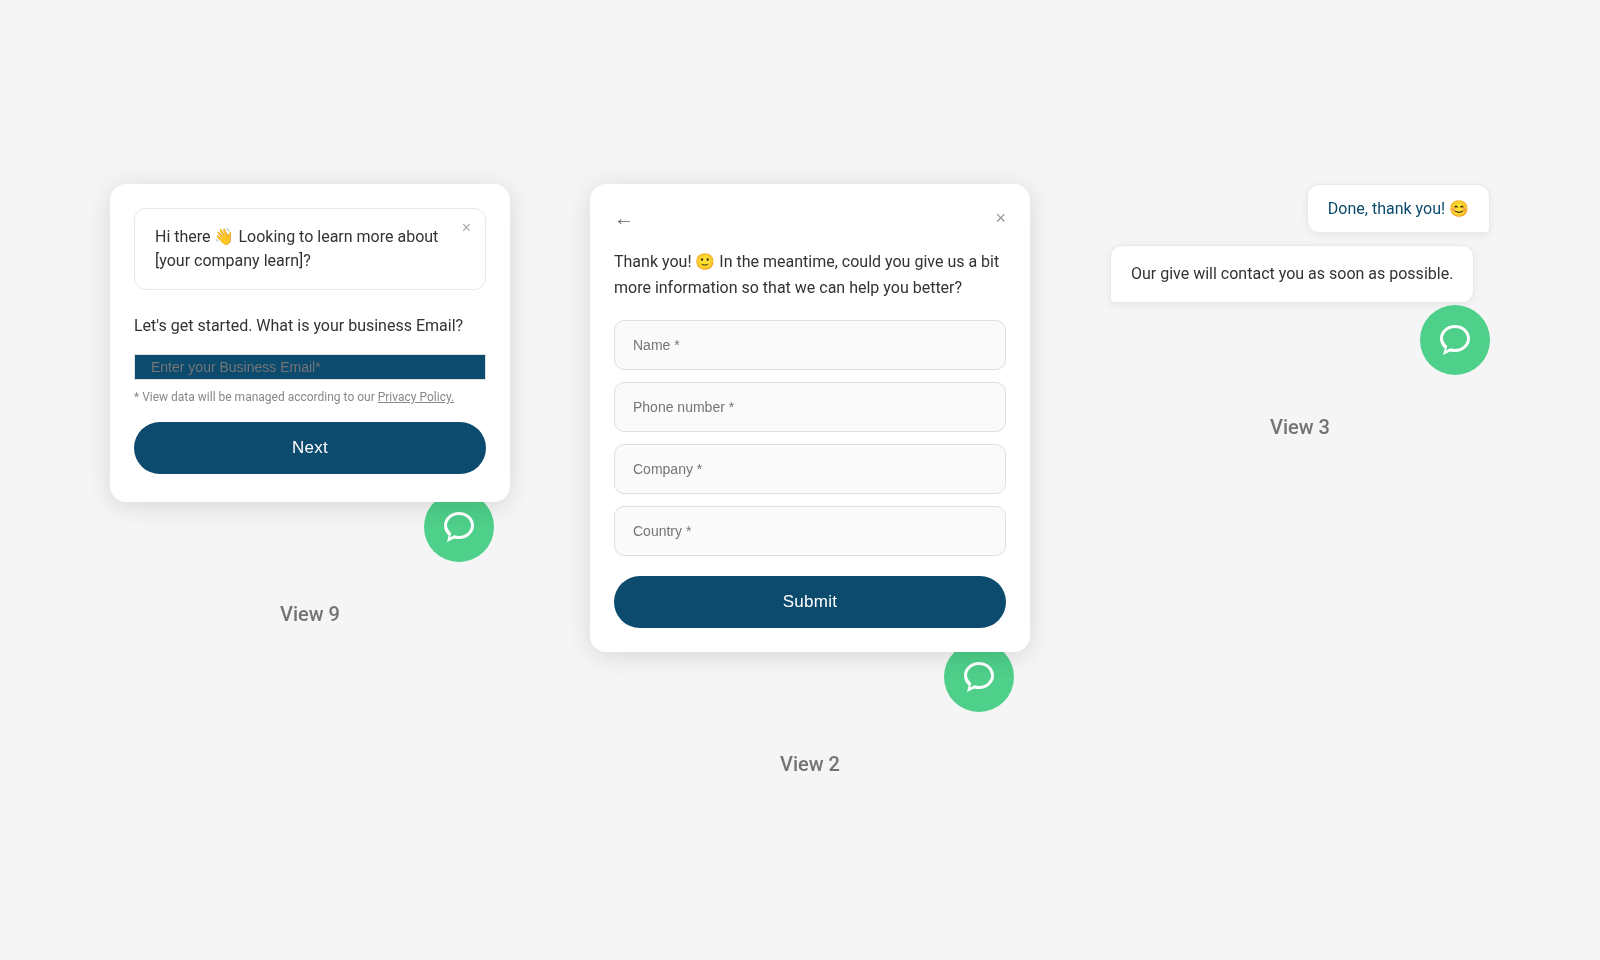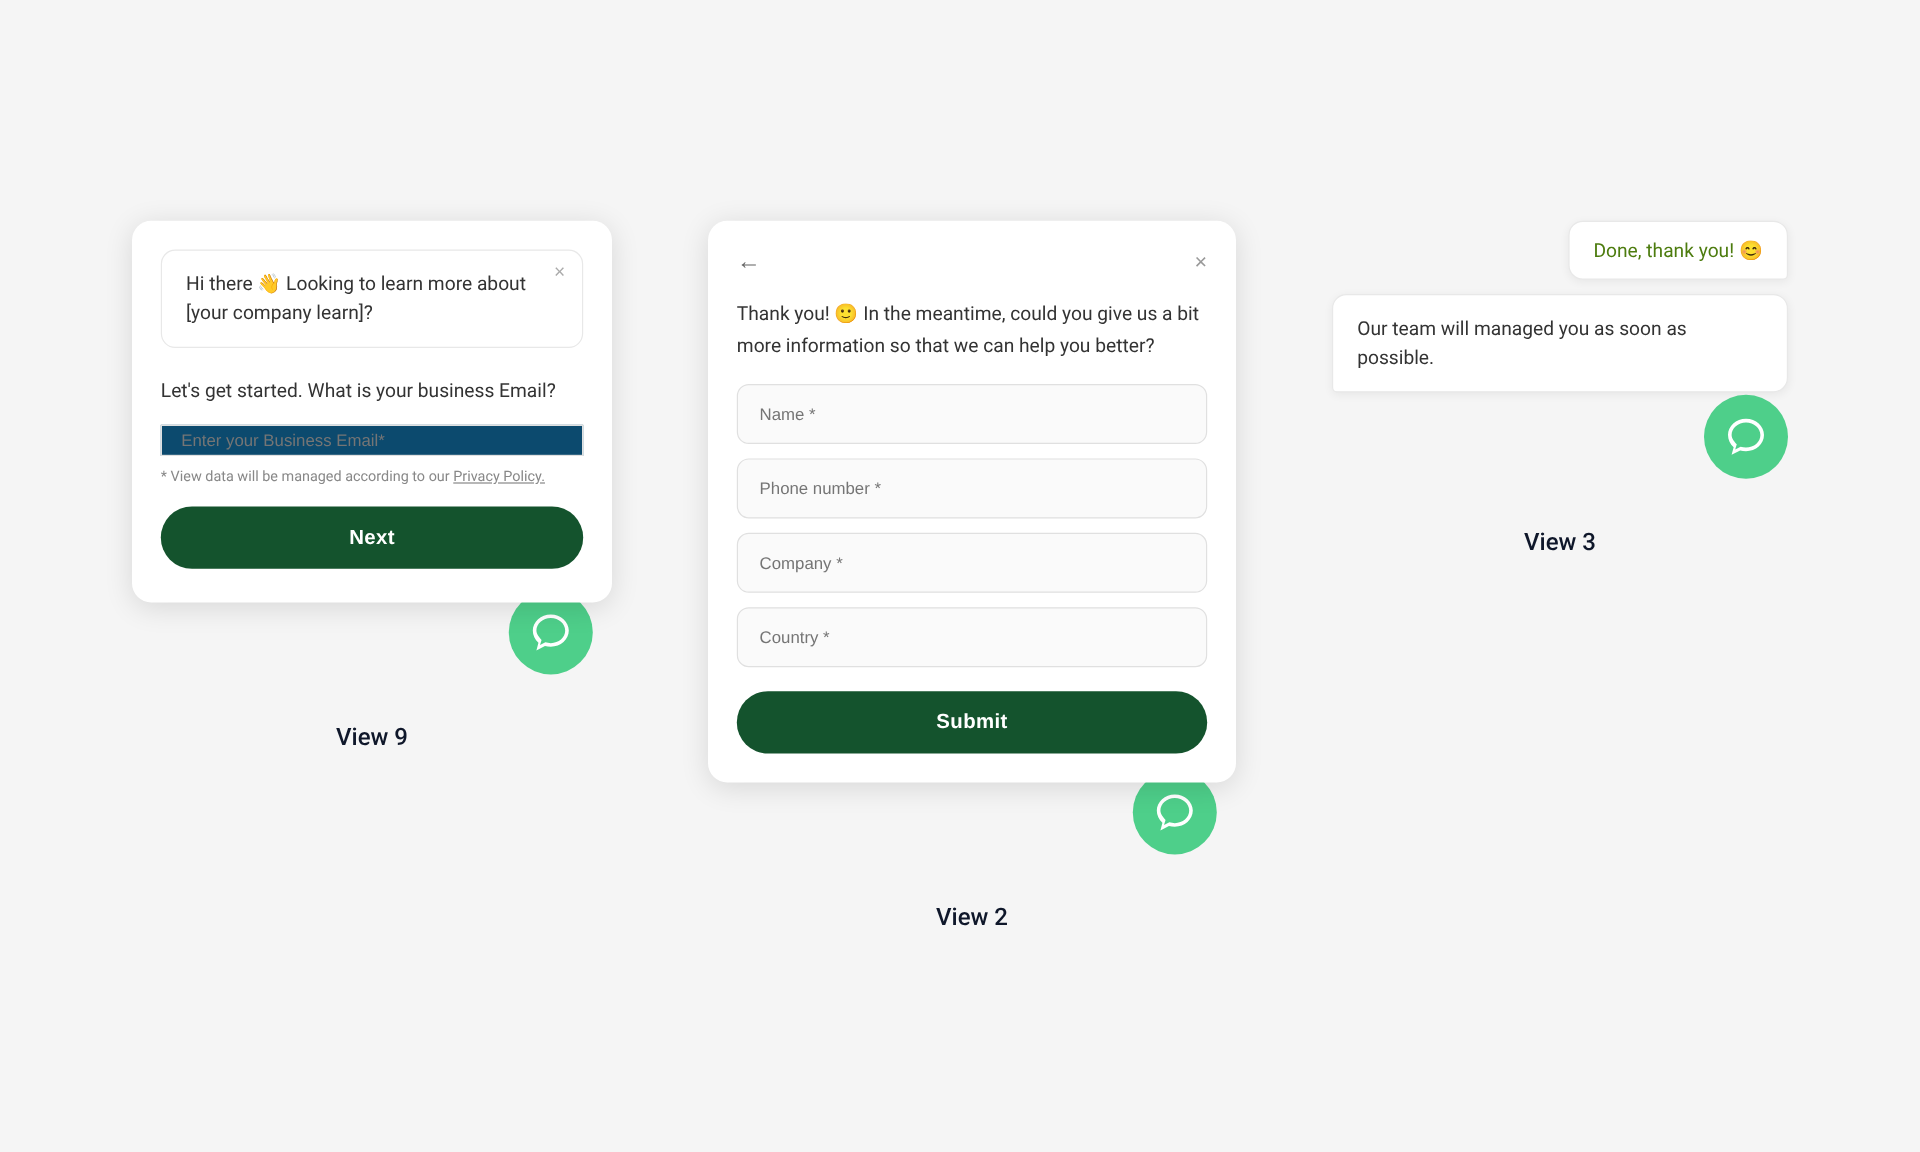--- a/index.html
+++ b/index.html
@@ -29,21 +29,21 @@
     .view-content {
       display: flex;
       flex-direction: column;
       align-items: center;
       gap: 0;
       margin-bottom: 0;
     }
     .view-label {
       font-size: 20px;
       font-weight: 500;
-      color: #0f172a;
+      color: #737373;
       margin-top: 40px;
     }
 
     
     .chat-card {
       background: #fff;
       border-radius: 16px;
       box-shadow: 0 4px 24px rgba(0,0,0,0.12);
       padding: 24px;
       position: relative;
@@ -99,26 +99,26 @@
       color: #888;
       margin-bottom: 18px;
     }
     .privacy-text a {
       color: #888;
       text-decoration: underline;
     }
     .btn-primary {
       width: 100%;
       padding: 16px;
-      background: #14532d;
+      background: #0c4a6e;
       border: none;
       border-radius: 50px;
       color: #fff;
       font-size: 17px;
-      font-weight: 700;
+      font-weight: 400;
       cursor: pointer;
       letter-spacing: 0.3px;
     }
 
     
     .chat-icon-circle {
       width: 70px;
       height: 70px;
       background: #4ecf8a;
       border-radius: 50%;
@@ -192,21 +192,21 @@
       gap: 12px;
       width: 380px;
       margin-bottom: 0;
     }
     .done-bubble {
       background: #fff;
       border: 1px solid #e8e8e8;
       border-radius: 12px 12px 4px 12px;
       padding: 14px 20px;
       font-size: 16px;
-      color: #4d7c0f;
+      color: #0c4a6e;
       align-self: flex-end;
       box-shadow: 0 2px 8px rgba(0,0,0,0.06);
     }
     .contact-bubble {
       background: #fff;
       border: 1px solid #e8e8e8;
       border-radius: 12px 12px 12px 4px;
       padding: 16px 20px;
       font-size: 16px;
       color: #333;
@@ -292,21 +292,21 @@
         </div>
       </div>
     </div>
     <p class="view-label">View 2</p>
   </div>
 
   <div class="view-wrapper">
     <div class="view-content">
       <div class="view3-content">
         <div class="done-bubble">Done, thank you! 😊</div>
-        <div class="contact-bubble">Our team will managed you as soon as possible.</div>
+        <div class="contact-bubble">Our give will contact you as soon as possible.</div>
         <div class="view3-icon-row">
           <div class="chat-icon-circle">
             <svg class="chat-icon-svg" viewBox="0 0 24 24">
               <path d="M12 2C6.48 2 2 6.03 2 11c0 2.68 1.22 5.08 3.14 6.74L4 22l4.75-2.38C9.74 19.87 10.85 20 12 20c5.52 0 10-4.03 10-9S17.52 2 12 2zm0 16c-1.05 0-2.06-.16-3-.46L6 19l.87-2.84C5.74 14.93 4 13.05 4 11c0-3.87 3.58-7 8-7s8 3.13 8 7-3.58 7-8 7z"></path>
             </svg>
           </div>
         </div>
       </div>
     </div>
     <p class="view-label">View 3</p>

